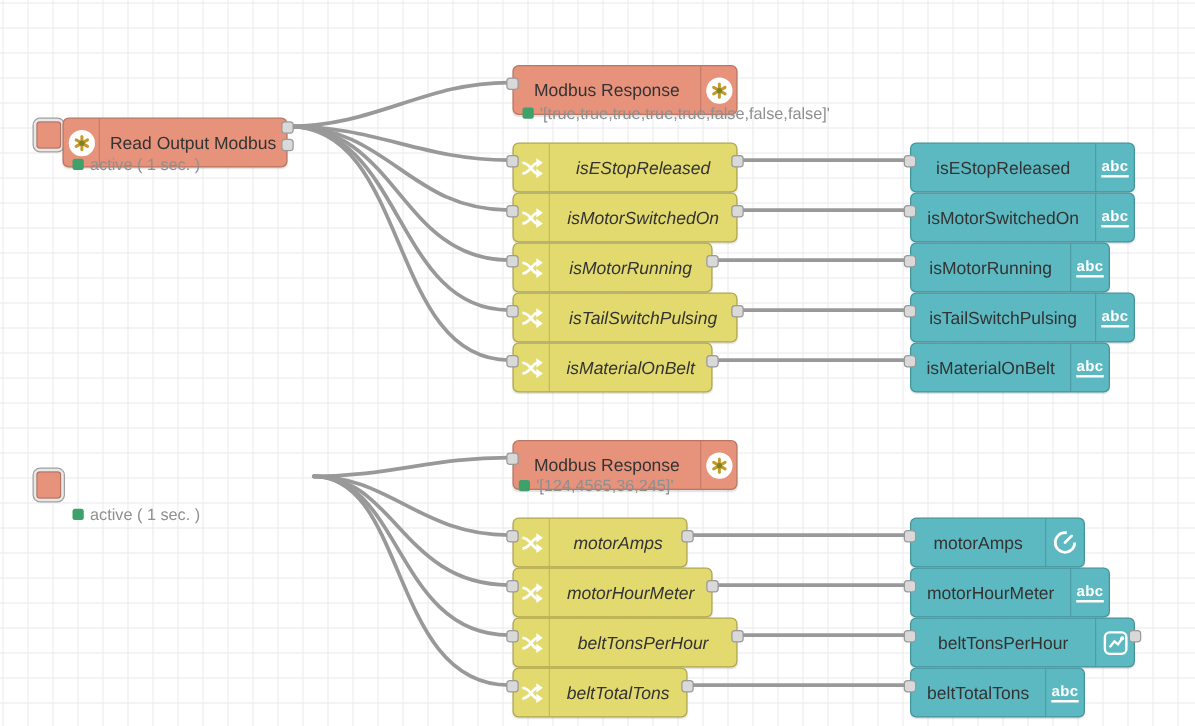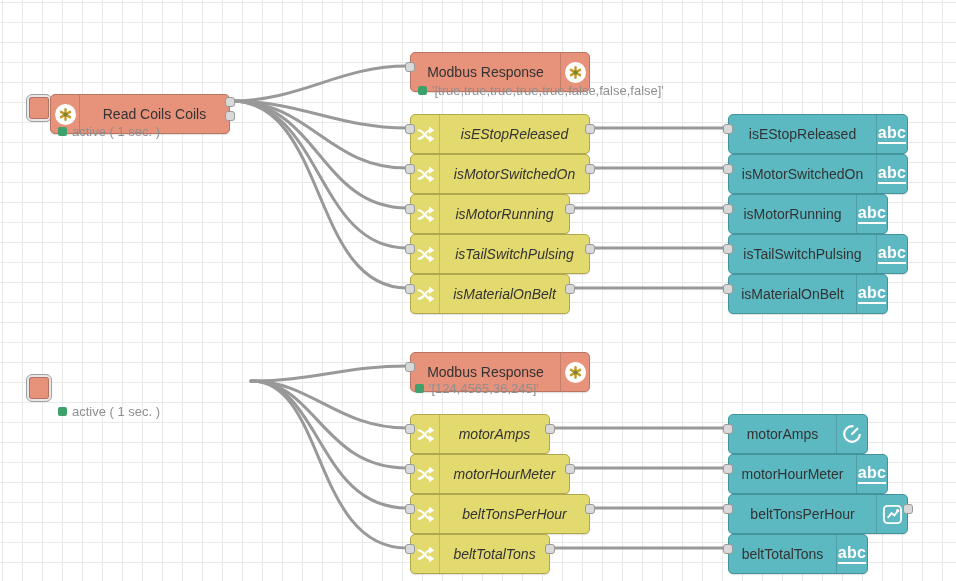--- a/index.html
+++ b/index.html
@@ -51,21 +51,21 @@
   .trigger .inner{width:100%;height:100%;background:#e7927b;border:1px solid rgba(0,0,0,0.22);
     border-radius:3px;box-sizing:border-box;}
 
   .status{
     position:absolute;display:flex;align-items:center;gap:5px;z-index:2;
     font-size:13px;color:#8f8f8f;white-space:nowrap;
   }
   .status .dot{width:9px;height:9px;border-radius:2px;background:#3ea06b;flex:0 0 auto;}
 
   .abc{
-    font-weight:bold;font-size:16px;color:#ffffff;line-height:1;
+    font-weight:bold;font-size:12px;color:#ffffff;line-height:1;
     border-bottom:2px solid #ffffff;padding-bottom:1px;letter-spacing:0.3px;
   }
 </style>
 </head>
 <body>
 
 <div class="canvas">
 
   <svg class="wires" width="956" height="581">
 
@@ -104,21 +104,21 @@
           <svg width="15" height="15" viewBox="0 0 20 20">
         <g stroke="#c49a2b" stroke-width="3.2" stroke-linecap="round">
           <line x1="10" y1="3" x2="10" y2="17"></line>
           <line x1="3.9" y1="6.5" x2="16.1" y2="13.5"></line>
           <line x1="3.9" y1="13.5" x2="16.1" y2="6.5"></line>
         </g>
             <circle cx="10" cy="10" r="2.8" fill="#7b8427"></circle>
       </svg>
         </span>
     </span>
-    <span class="label">Read Coils Coils</span>
+    <span class="label">Read Output Modbus</span>
     <span class="port out1"></span>
     <span class="port out2"></span>
   </div>
   <div class="status" style="left:58px;top:124px;">
     <span class="dot"></span>
     <span>active ( 1 sec. )</span>
   </div>
 
   <div class="node salmon" style="left:410px;top:52px;width:180px;">
     <span class="port in"></span>

